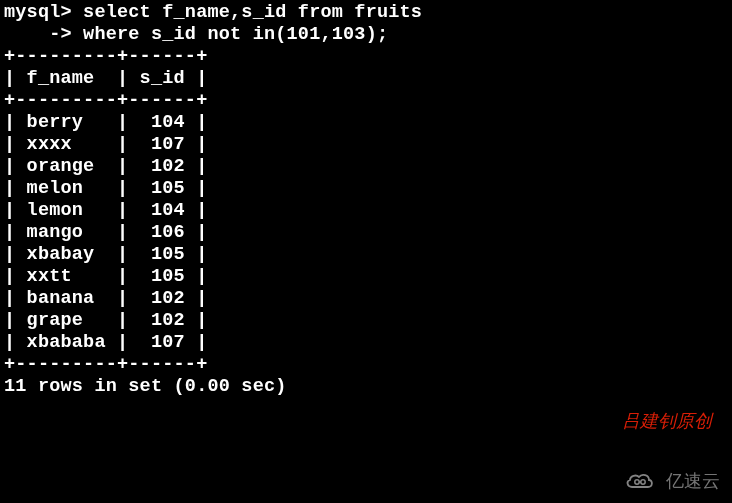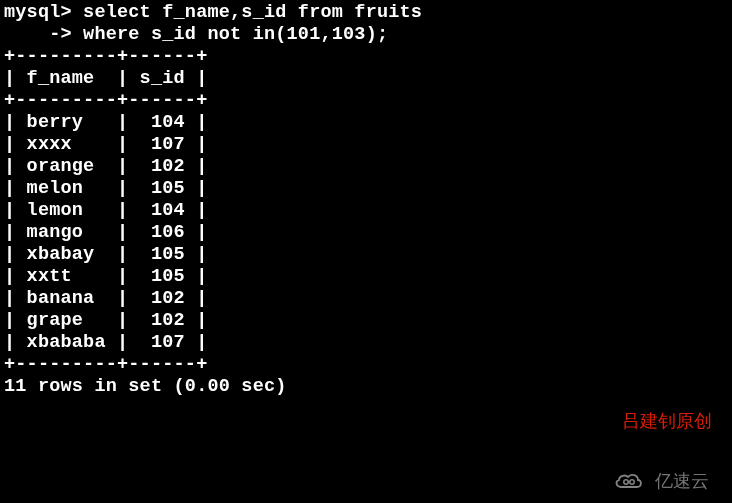--- a/index.html
+++ b/index.html
@@ -17,35 +17,36 @@
       height: 503px;
       font-weight: bold;
       letter-spacing: 0.2px;
     }
     .watermark1 {
       position: absolute;
       right: 20px;
       bottom: 68px;
       text-align: left;
       font-family: Arial, sans-serif;
+      font-style: italic;
     }
     .watermark1 .line1 {
       color: #d81e06;
       font-size: 18px;
       font-weight: 400;
       margin-bottom: 2px;
     }
     .watermark1 .line2 {
       color: #d81e06;
       font-size: 18px;
       font-family: "Courier New", monospace;
     }
     .watermark2 {
       position: absolute;
-      right: 23px;
+      right: 12px;
       bottom: 10px;
       display: flex;
       align-items: center;
       gap: 12px;
       opacity: 0.86;
     }
     .watermark2 .cloud {
       width: 30px;
       height: 20px;
       position: relative;

